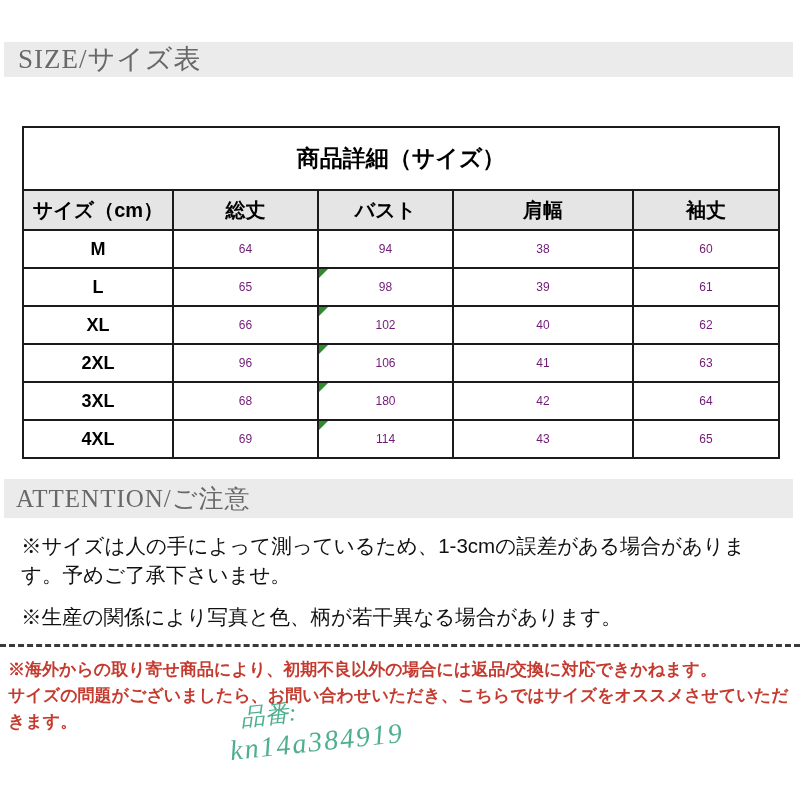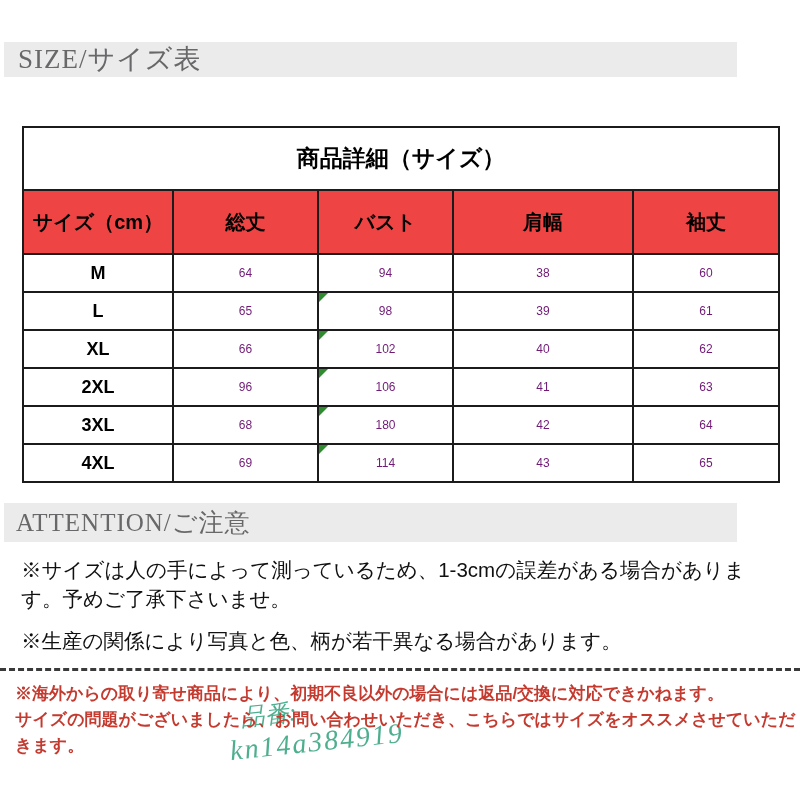--- a/index.html
+++ b/index.html
@@ -9,21 +9,21 @@
     background: #ffffff;
     font-family: "Liberation Sans", sans-serif;
     color: #111;
     overflow: hidden;
   }
 
   
   .section-bar {
     background: #ebebeb;
     margin-left: 4px;
-    width: 733px;
+    width: 789px;
     color: #68686a;
     font-family: "Liberation Serif", "DejaVu Serif", serif;
     letter-spacing: 1px;
     white-space: nowrap;
     overflow: hidden;
   }
   .bar-size      { margin-top: 42px; height: 35px; line-height: 35px; font-size: 27px; padding-left: 14px; }
   .bar-attention { margin-top: 20px; height: 39px; line-height: 39px; font-size: 25px; padding-left: 12px; }
 
   
@@ -46,22 +46,22 @@
   col.c5 { width: 146px; }
   .table-title-cell {
     height: 63px;
     font-family: "Liberation Serif", "DejaVu Serif", serif;
     font-weight: bold;
     font-size: 23px;
     color: #000;
     background: #fff;
   }
   .col-header-row th {
-    height: 64px;
-    background: #ef4444;
+    height: 40px;
+    background: #e5e5e5;
     font-weight: bold;
     font-size: 20px;
     color: #000;
   }
   .data-row td { height: 38px; font-size: 12px; color: #701a75; }
   .data-row td.size-cell { font-weight: bold; font-size: 18px; color: #000; }
   td.marked { position: relative; }
   td.marked::before {
     content: "";
     position: absolute;
@@ -92,21 +92,20 @@
   
   .shipping-notes {
     position: relative;
     z-index: 2;
     margin-top: 10px;
     padding: 0 2px 0 8px;
     font-size: 17px;
     line-height: 26px;
     font-weight: bold;
     color: #c43a2f;
-    margin-left: 7px;
   }
   .shipping-notes p { margin: 0; }
 
   
   .watermark {
     position: absolute;
     left: 228px;
     top: 694px;
     z-index: 1;
     transform: rotate(-6deg);

